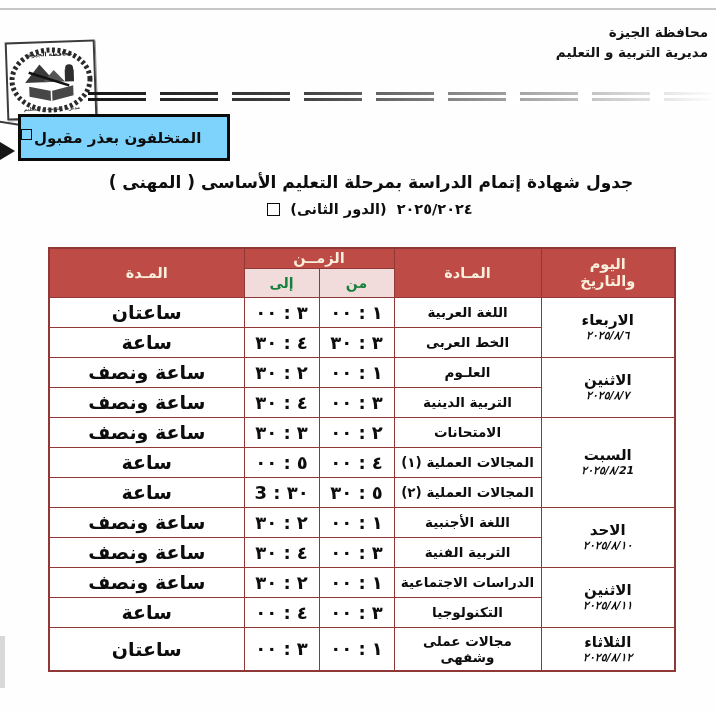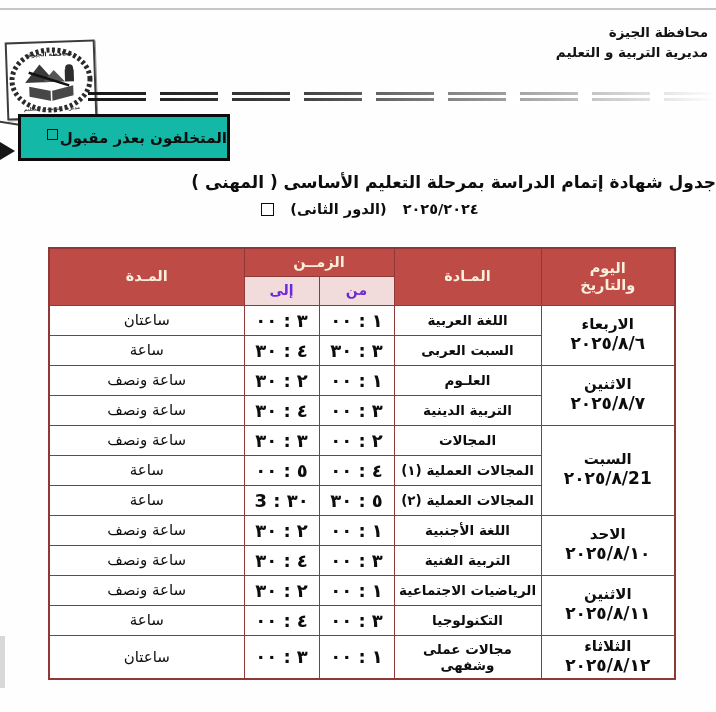--- a/index.html
+++ b/index.html
@@ -38,48 +38,48 @@
   
   .sep{position:absolute;left:88px;top:92px;width:628px;height:9px;}
   .sep .bar{position:absolute;left:0;width:100%;height:3px;
             background:repeating-linear-gradient(90deg,#161616 0 58px,transparent 58px 72px);}
   .sep .b1{top:0}
   .sep .b2{bottom:0}
   .sep .fade{position:absolute;inset:-2px;
     background:linear-gradient(90deg,rgba(255,255,255,0) 0%,rgba(255,255,255,.2) 35%,rgba(255,255,255,.75) 80%,#fff 100%);}
 
   
-  .stamp{position:absolute;left:18px;top:114px;width:212px;height:47px;background:#14b8a6;
-         border:3.5px solid #0b0b0b;display:flex;align-items:center;justify-content:flex-end;gap:2px;}
+  .stamp{position:absolute;left:18px;top:114px;width:212px;height:47px;background:#7dd3fc;
+         border:3.5px solid #0b0b0b;display:flex;align-items:center;justify-content:flex-start;gap:2px;}
   .stamp .cbx{width:11px;height:11px;border:1.8px solid #0b0b0b;display:inline-block;margin-top:-6px;}
   .stamp .stamp-label{font-size:15px;font-weight:bold;direction:rtl;}
 
   
   .title1{position:absolute;top:172px;left:0;width:100%;padding-left:26px;
-          font-size:17px;font-weight:bold;direction:rtl;}
+          text-align:center;font-size:17px;font-weight:bold;direction:rtl;}
   .title2{position:absolute;top:201px;left:0;width:100%;padding-left:24px;
-          display:flex;align-items:center;justify-content:center;gap:16px;
+          display:flex;align-items:center;justify-content:center;gap:10px;
           font-size:14.5px;font-weight:bold;}
   .title2 .cbx2{width:13px;height:13px;border:1.6px solid #0b0b0b;display:inline-block;}
 
   
   table.sched{position:absolute;left:48px;top:247px;width:626px;
         border-collapse:collapse;table-layout:fixed;direction:rtl;
         border:2.5px solid var(--border);}
   table.sched th,table.sched td{border:1.6px solid var(--border);text-align:center;vertical-align:middle;padding:1px 3px;}
-  thead th{background:var(--red);color:var(--cream);font-size:14.5px;font-weight:bold;height:28px;line-height:1.15;}
-  thead th.sub{background:var(--pink);color:#6d28d9;height:29px;font-size:14px;}
+  thead th{background:var(--red);color:var(--cream);font-size:14.5px;font-weight:bold;height:20px;line-height:1.15;}
+  thead th.sub{background:var(--pink);color:#15803d;height:29px;font-size:14px;}
   tbody tr{height:30px;background:#fff;}
   tbody tr.tall{height:44px;}
   td.day{font-weight:bold;}
   td.day .dayname{font-size:15px;line-height:1.2;}
-  td.day .daydate{font-size:17px;line-height:1.25;font-weight:bold;}
+  td.day .daydate{font-size:11px;line-height:1.25;font-weight:bold;font-style:italic;}
   td.subject{font-size:13.5px;font-weight:bold;}
   td.time{font-size:18px;font-weight:bold;}
-  td.duration{font-size:15px;font-weight:normal;}
+  td.duration{font-size:19px;font-weight:bold;}
 </style>
 </head>
 <body>
 
 <div class="page">
 
   <div class="top-rule"></div>
   <div class="left-strip"></div>
   <div class="fold-line"></div>
   <div class="corner-tri"></div>
@@ -150,21 +150,21 @@
           <td rowspan="2" class="day">
             <div class="dayname">الاربعاء</div>
             <div class="daydate" dir="ltr">٢٠٢٥/٨/٦</div>
           </td>
           <td class="subject"><span>اللغة العربية</span></td>
           <td class="time"><span dir="ltr">١ : ٠٠</span></td>
           <td class="time"><span dir="ltr">٣ : ٠٠</span></td>
           <td class="duration"><span>ساعتان</span></td>
         </tr>
         <tr>
-          <td class="subject"><span>السبت العربى</span></td>
+          <td class="subject"><span>الخط العربى</span></td>
           <td class="time"><span dir="ltr">٣ : ٣٠</span></td>
           <td class="time"><span dir="ltr">٤ : ٣٠</span></td>
           <td class="duration"><span>ساعة</span></td>
         </tr>
         <tr>
           <td rowspan="2" class="day">
             <div class="dayname">الاثنين</div>
             <div class="daydate" dir="ltr">٢٠٢٥/٨/٧</div>
           </td>
           <td class="subject"><span>العلـوم</span></td>
@@ -176,21 +176,21 @@
           <td class="subject"><span>التربية الدينية</span></td>
           <td class="time"><span dir="ltr">٣ : ٠٠</span></td>
           <td class="time"><span dir="ltr">٤ : ٣٠</span></td>
           <td class="duration"><span>ساعة ونصف</span></td>
         </tr>
         <tr>
           <td rowspan="3" class="day">
             <div class="dayname">السبت</div>
             <div class="daydate" dir="ltr">٢٠٢٥/٨/21</div>
           </td>
-          <td class="subject"><span>المجالات</span></td>
+          <td class="subject"><span>الامتحانات</span></td>
           <td class="time"><span dir="ltr">٢ : ٠٠</span></td>
           <td class="time"><span dir="ltr">٣ : ٣٠</span></td>
           <td class="duration"><span>ساعة ونصف</span></td>
         </tr>
         <tr>
           <td class="subject"><span>المجالات العملية (١)</span></td>
           <td class="time"><span dir="ltr">٤ : ٠٠</span></td>
           <td class="time"><span dir="ltr">٥ : ٠٠</span></td>
           <td class="duration"><span>ساعة</span></td>
         </tr>
@@ -214,21 +214,21 @@
           <td class="subject"><span>التربية الفنية</span></td>
           <td class="time"><span dir="ltr">٣ : ٠٠</span></td>
           <td class="time"><span dir="ltr">٤ : ٣٠</span></td>
           <td class="duration"><span>ساعة ونصف</span></td>
         </tr>
         <tr>
           <td rowspan="2" class="day">
             <div class="dayname">الاثنين</div>
             <div class="daydate" dir="ltr">٢٠٢٥/٨/١١</div>
           </td>
-          <td class="subject"><span>الرياضيات الاجتماعية</span></td>
+          <td class="subject"><span>الدراسات الاجتماعية</span></td>
           <td class="time"><span dir="ltr">١ : ٠٠</span></td>
           <td class="time"><span dir="ltr">٢ : ٣٠</span></td>
           <td class="duration"><span>ساعة ونصف</span></td>
         </tr>
         <tr>
           <td class="subject"><span>التكنولوجيا</span></td>
           <td class="time"><span dir="ltr">٣ : ٠٠</span></td>
           <td class="time"><span dir="ltr">٤ : ٠٠</span></td>
           <td class="duration"><span>ساعة</span></td>
         </tr>

